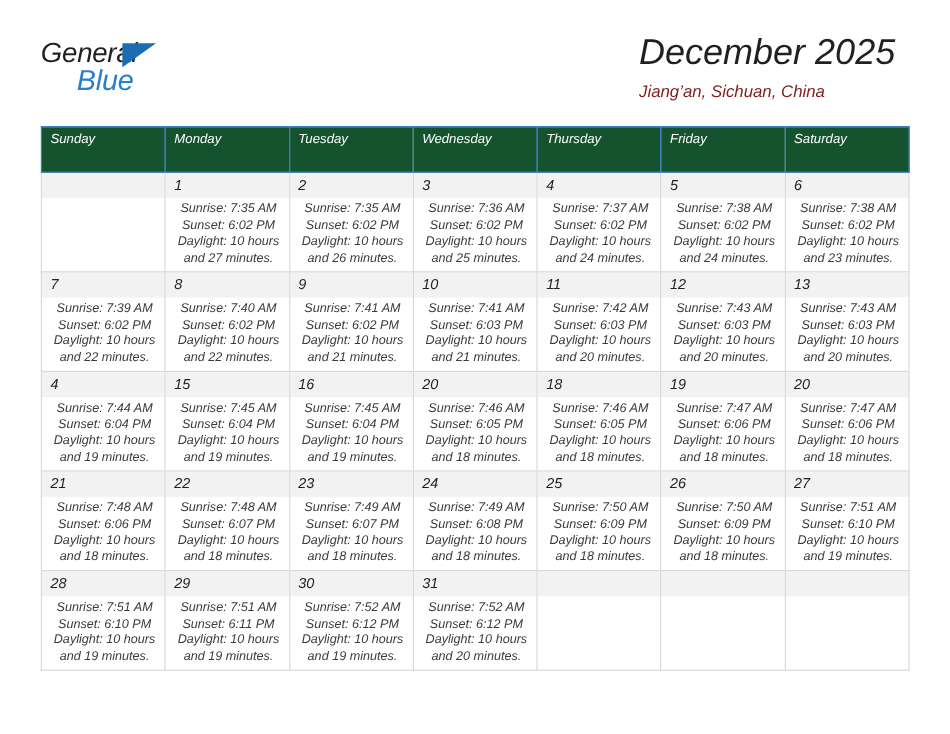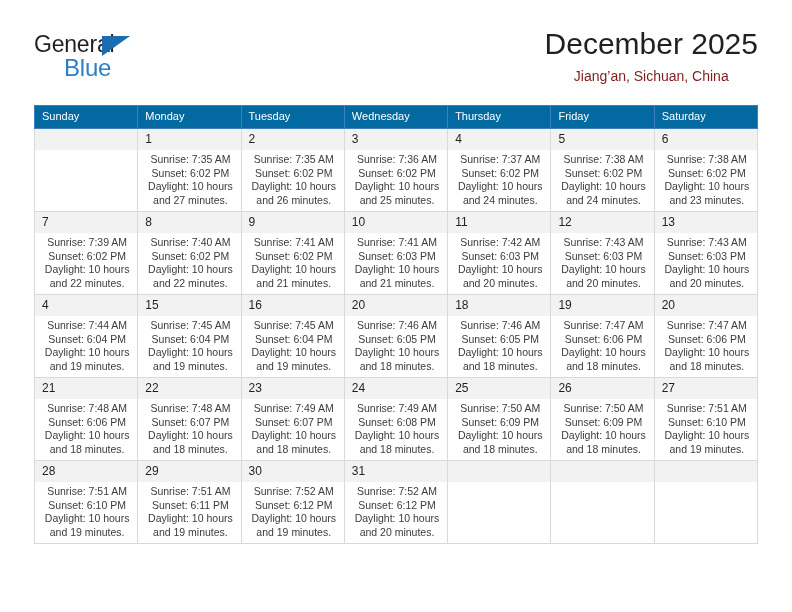--- a/index.html
+++ b/index.html
@@ -12,20 +12,21 @@
     background: #ffffff;
     font-family: "Liberation Sans", sans-serif;
     color: #231f20;
     overflow: hidden;
   }
   .page {
     position: relative;
     width: 792px;
     height: 600px;
     box-sizing: border-box;
+    font-style: italic;
   }
 
   
   .header {
     position: absolute;
     left: 34px;
     top: 26px;
     right: 34px;
     height: 68px;
   }
@@ -60,23 +61,23 @@
     left: 30px;
     top: 23px;
     font-size: 24px;
     color: #2a7fc9;
     line-height: 27px;
     letter-spacing: -0.2px;
   }
 
   .title-block {
     position: absolute;
-    right: 0;
+    right: 12px;
     top: 0;
-    text-align: center;
+    text-align: left;
   }
   .month-title {
     font-size: 30px;
     font-weight: normal;
     color: #231f20;
     line-height: 36px;
     letter-spacing: 0px;
   }
   .location {
     font-size: 14px;
@@ -88,26 +89,26 @@
   
   .calendar {
     position: absolute;
     left: 34px;
     top: 105px;
     width: 724px;
     border-collapse: collapse;
     table-layout: fixed;
   }
   .calendar th {
-    background: #0369a1;
+    background: #14532d;
     color: #ffffff;
     font-size: 11px;
     font-weight: normal;
     text-align: left;
-    padding: 4px 0 6px 7px;
+    padding: 4px 0 21px 7px;
     height: 11px;
     border: 1px solid #3f7fbf;
   }
   .calendar td {
     vertical-align: top;
     border: 1px solid #d9d9d9;
     padding: 0;
     height: 82px;
     width: 103.4px;
     background: #ffffff;

